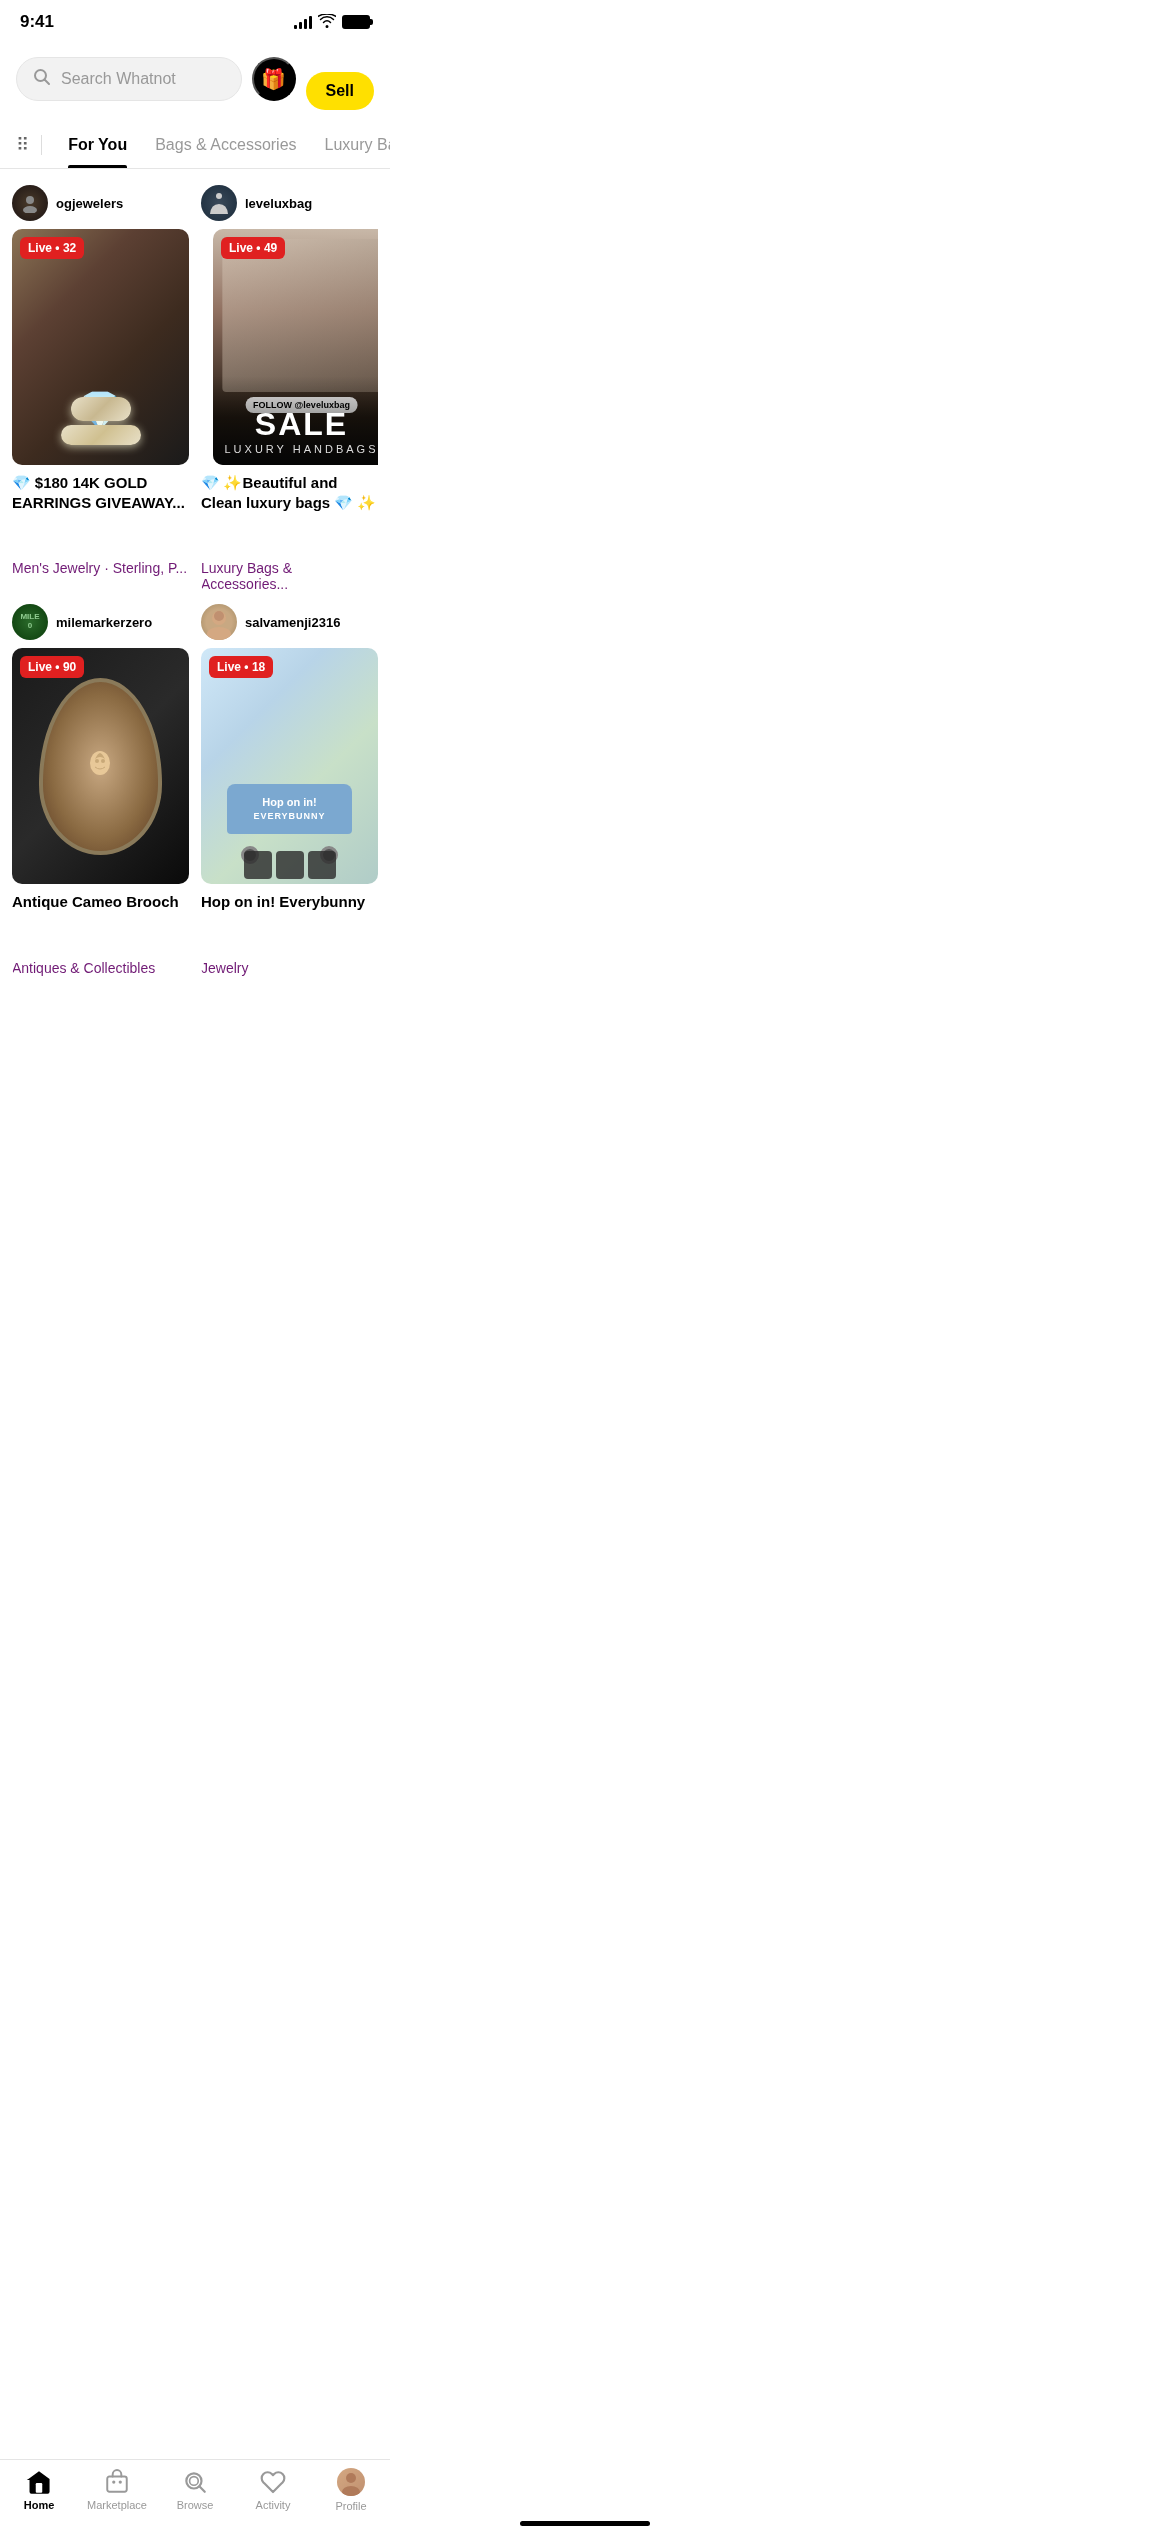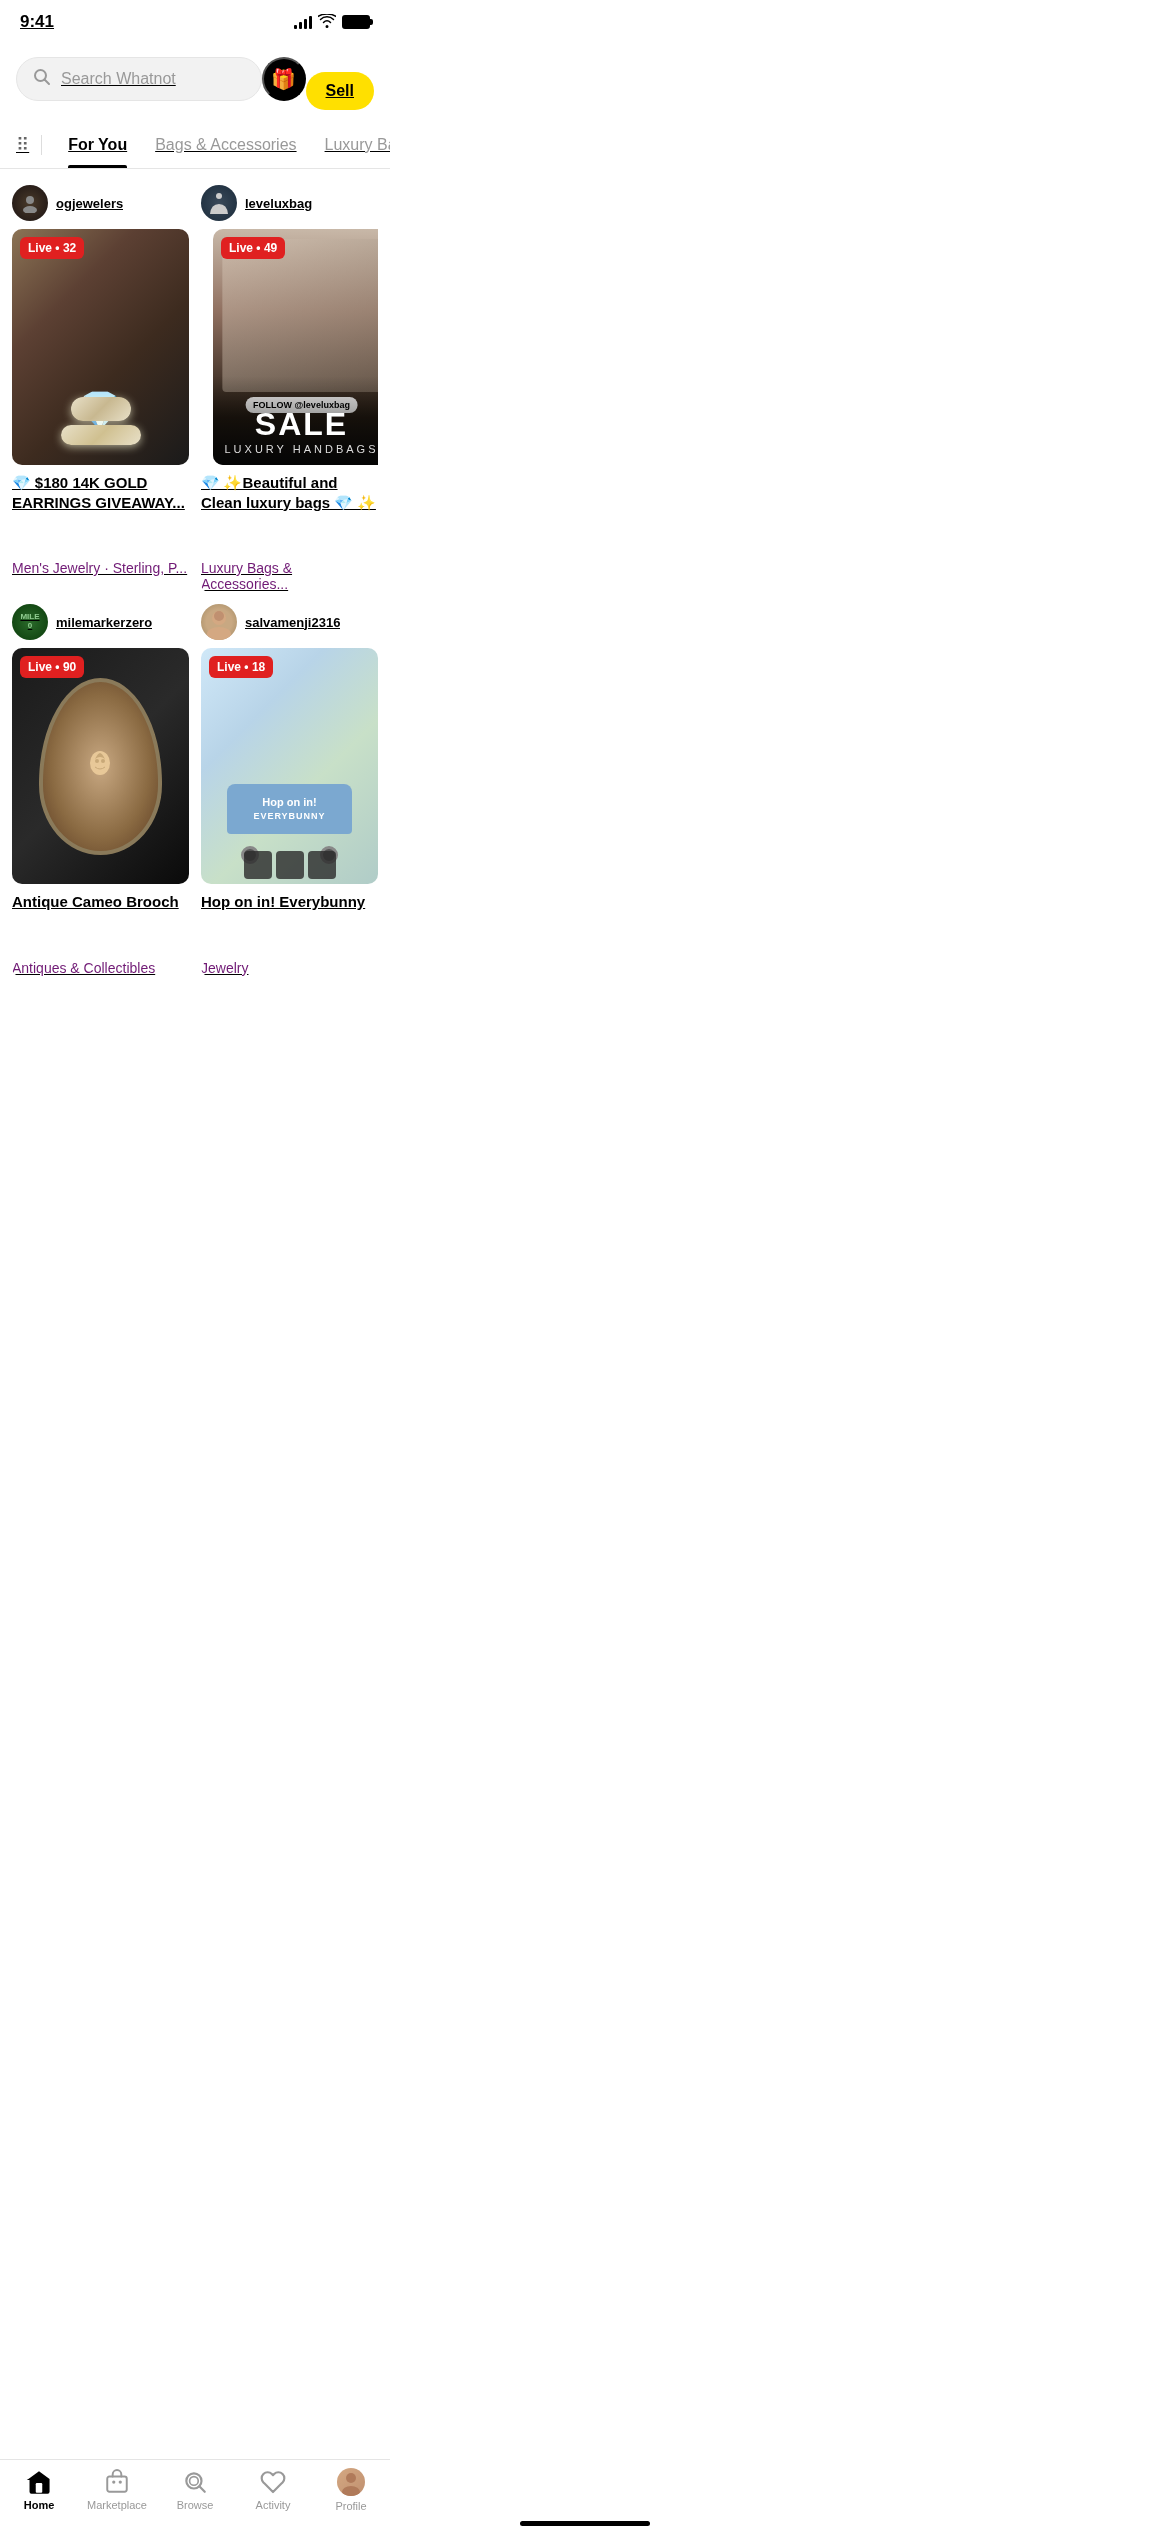--- a/index.html
+++ b/index.html
@@ -64,20 +64,21 @@
       height: 6px;
       background: #000;
       border-radius: 0 2px 2px 0;
     }
 
     
     .search-section {
       padding: 8px 16px 12px;
       display: flex;
       align-items: center;
+      gap: 10px;
     }
     .search-bar {
       flex: 1;
       display: flex;
       align-items: center;
       gap: 10px;
       background: #f2f2f2;
       border-radius: 25px;
       padding: 10px 16px;
       border: 1px solid #e5e5e5;
@@ -383,21 +384,20 @@
       line-height: 1;
       padding: 3px;
       overflow: hidden;
     }
     .av-sa {
       background: radial-gradient(circle, #c8a882 50%, #a08860 100%);
     }
 
     .content-wrap {
       padding-bottom: 80px;
-      text-decoration: underline;
     }
   </style>
 </head>
 <body>
 
 <div class="content-wrap">
 
   <div class="status-bar">
     <span class="status-time">9:41</span>
     <div class="status-icons">

